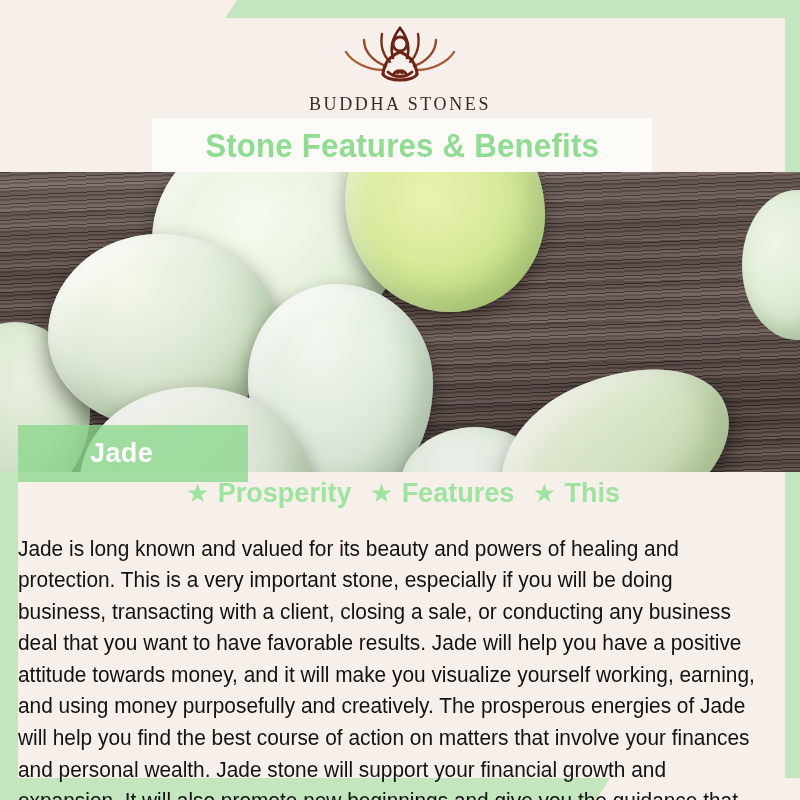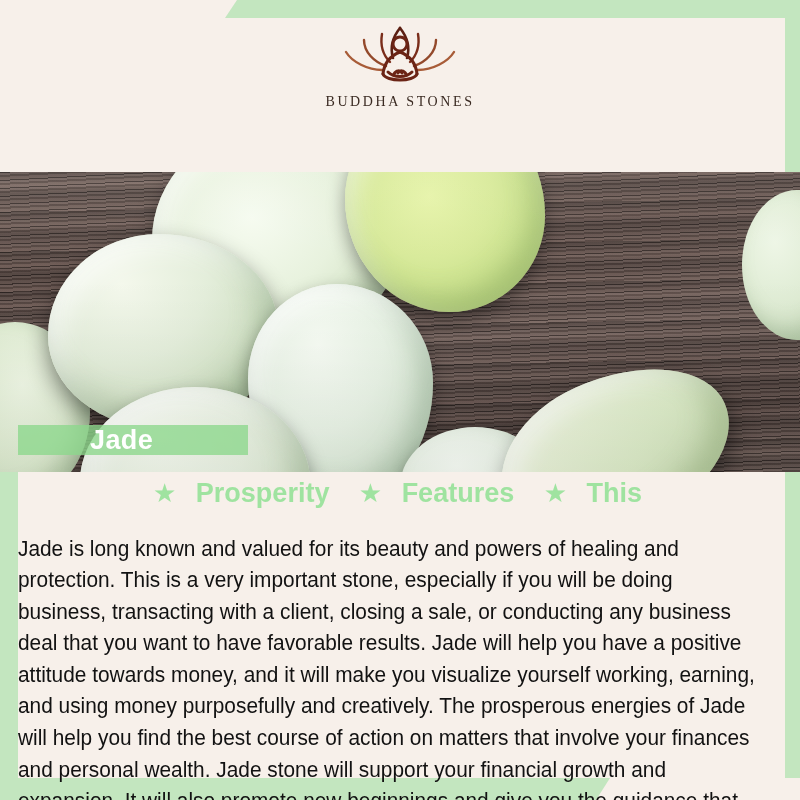--- a/index.html
+++ b/index.html
@@ -74,21 +74,21 @@
   .brand-mark {
     display: block;
     margin: 0 auto;
     width: 140px;
     height: 72px;
   }
   .brand-name {
     display: block;
     margin-top: 4px;
     font-family: "Liberation Serif", serif;
-    font-size: 14px;
+    font-size: 18px;
     letter-spacing: 2.6px;
     color: #3a2a22;
     font-weight: 400;
   }
 
   
   .title-banner {
     position: absolute;
     top: 118px;
     left: 152px;
@@ -206,21 +206,21 @@
     inset: 0;
     background: linear-gradient(180deg, rgba(255,255,255,0.06) 0%, rgba(255,255,255,0) 35%, rgba(0,0,0,0.05) 100%);
   }
 
   
   .stone-label {
     position: absolute;
     left: 18px;
     top: 425px;
     width: 230px;
-    height: 30px;
+    height: 57px;
     background: rgba(140, 215, 140, 0.78);
     z-index: 4;
     display: flex;
     align-items: center;
   }
   .stone-label-text {
     margin-left: 72px;
     color: #ffffff;
     font-family: "Liberation Sans Narrow", "Liberation Sans", sans-serif;
     font-size: 27px;
@@ -237,21 +237,21 @@
     text-align: center;
     z-index: 3;
     white-space: nowrap;
   }
   .kw {
     display: inline-block;
     font-family: "Liberation Sans Narrow", "Liberation Sans", sans-serif;
     font-size: 27px;
     font-weight: bold;
     color: #9fe3a0;
-    margin: 0 15px;
+    margin: 0 4px;
     vertical-align: middle;
   }
   .kw-star {
     display: inline-block;
     color: #9fe3a0;
     font-size: 26px;
     vertical-align: middle;
     margin-left: 10px;
   }
 
@@ -300,20 +300,23 @@
         <path d="M70 34 C80 38, 86 46, 87 56"></path>
         <path d="M53 56 C56 64, 84 64, 87 56"></path>
         <path d="M58 54 C64 60, 76 60, 82 54"></path>
         <path d="M64 56 C66 52, 70 52, 72 55"></path>
         <path d="M76 56 C74 52, 70 52, 68 55"></path>
       </g>
     </svg>
     <span class="brand-name">BUDDHA STONES</span>
   </div>
 
+  <div class="title-banner">
+    <span class="title-text">Stone Features &amp; Benefits</span>
+  </div>
 
   <div class="hero">
     <div class="hero-wood"></div>
     <div class="stone s10"></div>
     <div class="stone s8"></div>
     <div class="stone s2"></div>
     <div class="stone s3"></div>
     <div class="stone s1"></div>
     <div class="stone s4"></div>
     <div class="stone s9"></div>

